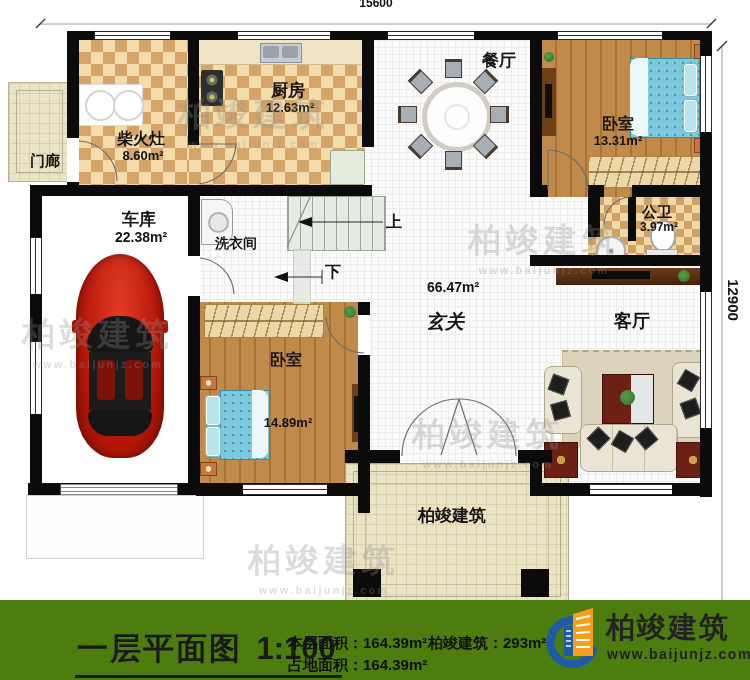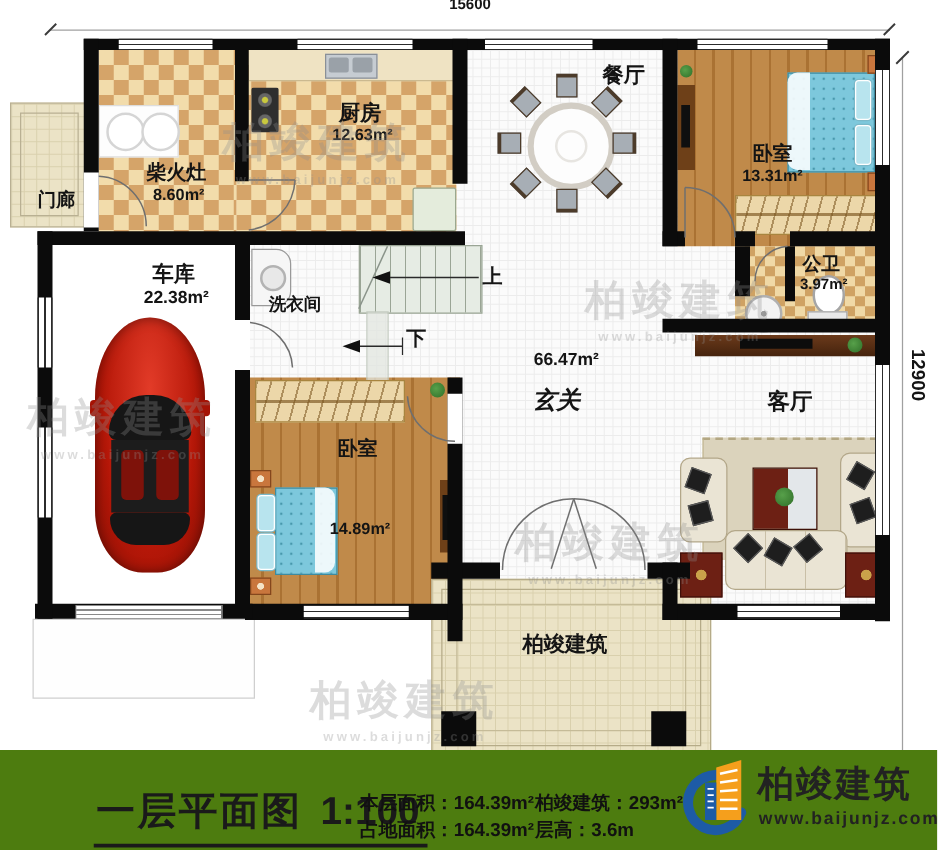--- a/index.html
+++ b/index.html
@@ -266,21 +266,20 @@
     <div class="abs" style="left:75px;top:28px;border-bottom:3px solid #1a1a1a;padding:0 6px 5px 2px;">
       <span style="font-size:31px;font-weight:600;color:#1a1a1a;letter-spacing:2px;">一层平面图</span>
       <span style="font-size:31px;font-weight:600;color:#1a1a1a;margin-left:10px;">1:100</span>
     </div>
     <div class="abs" style="left:288px;top:32px;">
       <div class="footer-label"><span>本层面积：</span><span>164.39m²</span></div>
       <div class="footer-label"><span>占地面积：</span><span>164.39m²</span></div>
     </div>
     <div class="abs" style="left:428px;top:32px;">
       <div class="footer-label"><span>柏竣建筑：</span><span>293m²</span></div>
-      <div class="footer-label"><span>层高：</span><span>3.6m</span></div>
     </div>
     <svg class="abs" style="left:543px;top:4px;" width="62" height="66" viewBox="0 0 62 66">
       <path d="M42,20 A22,22 0 1 0 50,46" stroke="#1d5ba6" stroke-width="8" fill="none" stroke-linecap="round"></path>
       <polygon points="30,10 50,4 50,52 30,52" fill="#f59f1c"></polygon>
       <g stroke="#fff" stroke-width="2">
         <line x1="33" y1="15" x2="47" y2="12"></line>
           <line x1="33" y1="22" x2="47" y2="20"></line>
         <line x1="33" y1="29" x2="47" y2="28"></line>
           <line x1="33" y1="36" x2="47" y2="36"></line>
         <line x1="33" y1="43" x2="47" y2="43"></line>

